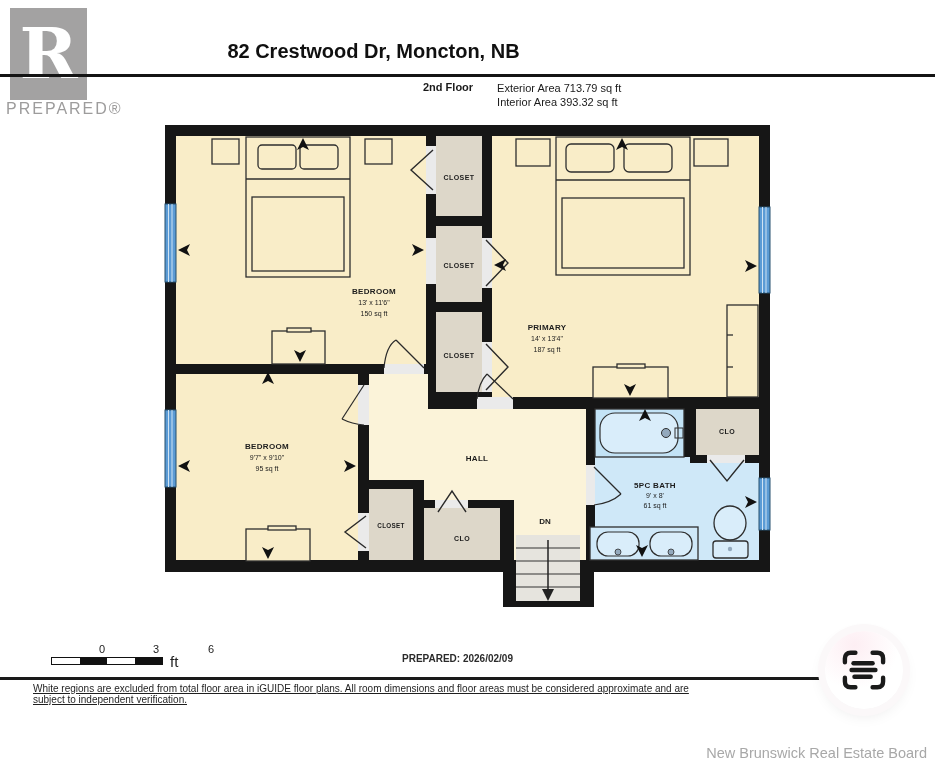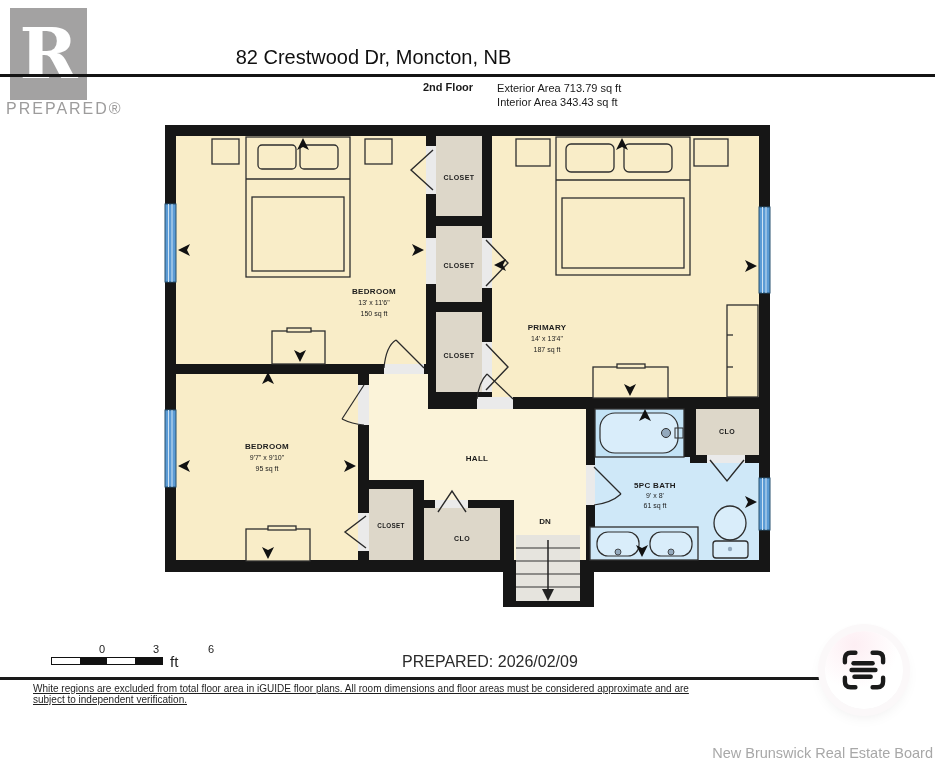--- a/index.html
+++ b/index.html
@@ -6,61 +6,61 @@
   body{width:935px;height:768px;position:relative;background:#ffffff;overflow:hidden;
        font-family:"Liberation Sans", sans-serif;color:#1a1a1a;}
   .abs{position:absolute;}
   
   .hrule{position:absolute;left:0;top:74px;width:935px;height:3px;background:#141414;z-index:3;}
   .logo-box{position:absolute;left:10px;top:8px;width:77px;height:92px;background:#a3a2a2;
             display:flex;align-items:center;justify-content:center;z-index:2;}
   .logo-r{font-family:"DejaVu Serif", serif;font-weight:bold;font-size:70px;color:#ffffff;line-height:1;}
   .logo-word{position:absolute;left:6px;top:100px;width:110px;font-size:16px;letter-spacing:2px;
              color:#9d9c9c;font-weight:400;z-index:2;}
-  .title{position:absolute;left:0;top:46px;width:747px;text-align:center;font-size:20px;
-         font-weight:normal;color:#101010;z-index:1;}
+  .title{position:absolute;left:0;top:40px;width:747px;text-align:center;font-size:20px;
+         font-weight:bold;color:#101010;z-index:1;}
   .subtitle{position:absolute;left:423px;top:81px;display:flex;gap:14px;font-size:11px;z-index:1;}
   .subtitle .floor{font-weight:bold;white-space:nowrap;}
   .subtitle .areas div{line-height:14px;white-space:nowrap;padding-left:10px;}
   
   .scale{position:absolute;left:50px;top:643px;width:140px;height:26px;}
   .scale .num{position:absolute;top:0;font-size:11px;color:#222;}
   .scale .bar{position:absolute;left:1px;top:14px;width:110px;height:6px;border:1px solid #111;display:flex;}
   .scale .bar span{flex:1;}
   .seg-w{background:#fff;} .seg-b{background:#111;}
   .scale .unit{position:absolute;left:120px;top:10px;font-size:15px;color:#222;}
-  .prepared{position:absolute;left:402px;top:653px;font-size:16px;font-weight:400;color:#2b2b2b;}
+  .prepared{position:absolute;left:402px;top:653px;font-size:10px;font-weight:700;color:#2b2b2b;}
   .frule{position:absolute;left:0;top:677px;width:822px;height:2.5px;background:#1a1a1a;}
   .disclaimer{position:absolute;left:33px;top:683px;width:690px;font-size:10px;color:#1f1f1f;text-decoration:underline;}
   .badge{position:absolute;left:825px;top:631px;width:78px;height:78px;border-radius:50%;
          background:radial-gradient(circle at 38% 18%, #fdeef3 0%, #ffffff 55%);
          box-shadow:0 0 0 7px #fbf8f9, 0 5px 16px rgba(0,0,0,0.10);
          display:flex;align-items:center;justify-content:center;}
-  .board{position:absolute;right:2px;top:745px;font-size:14.5px;color:#a8a8a8;}
+  .board{position:absolute;right:8px;top:745px;font-size:14.5px;color:#a8a8a8;}
   svg text{font-family:"Liberation Sans", sans-serif;fill:#1c1c1c;}
   .room-name{font-size:8px;font-weight:600;letter-spacing:.3px;}
   .room-sub{font-size:7px;}
   .closet-lbl{font-size:7px;letter-spacing:.4px;font-weight:600;}
   .closet-sm{font-size:6.3px;letter-spacing:.3px;font-weight:600;}
   .dn-lbl{font-size:8px;font-weight:600;}
 </style>
 </head>
 <body>
 
 <div class="hrule"></div>
 <div class="logo-box">
   <span class="logo-r">R</span>
 </div>
 <div class="logo-word">PREPARED®</div>
 <div class="title">82 Crestwood Dr, Moncton, NB</div>
 <div class="subtitle">
   <span class="floor">2nd Floor</span>
   <div class="areas">
     <div>Exterior Area 713.79 sq ft</div>
-    <div>Interior Area 343.43 sq ft</div>
+    <div>Interior Area 393.32 sq ft</div>
   </div>
 </div>
 
 <svg class="abs" style="left:0;top:0" width="935" height="768" viewBox="0 0 935 768">
 
   <g>
     <rect x="165" y="125" width="605" height="447" fill="#161616"></rect>
     <rect x="503" y="530" width="91" height="77" fill="#161616"></rect>
   </g>
 

